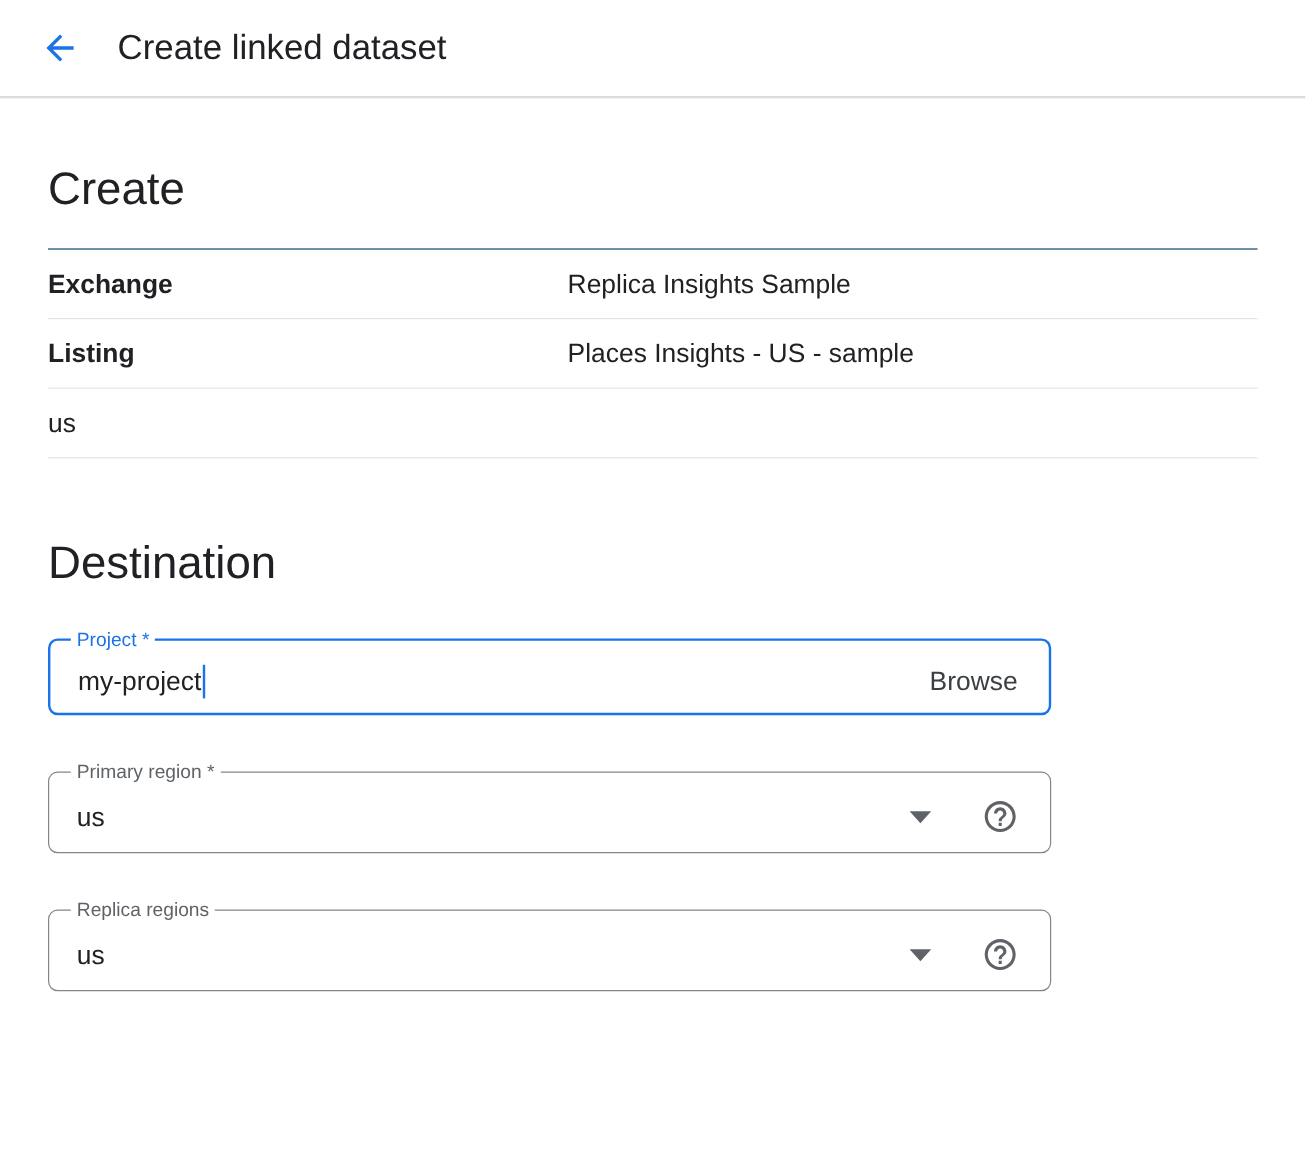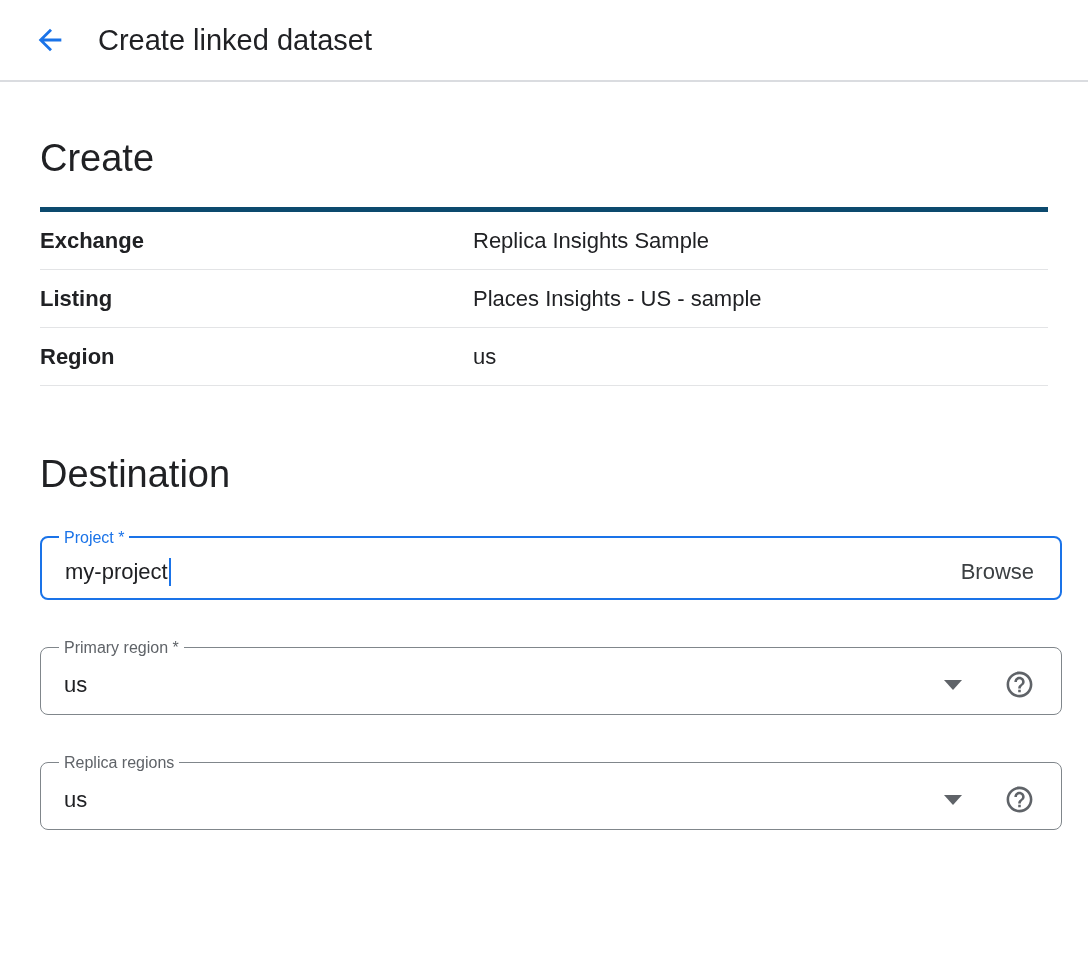--- a/index.html
+++ b/index.html
@@ -49,42 +49,42 @@
     color: #202124;
     line-height: 1.2;
   }
   .section-heading.source { margin-top: 54px; }
   .section-heading.destination { margin-top: 66px; }
 
   
   .source-table {
     width: 1008px;
     margin-top: 16px;
-    border-top: 5px solid #0c4a6e;
+    border-top: 1px solid #0c4a6e;
   }
   .source-row {
     display: flex;
     align-items: center;
     height: 57px;
     border-bottom: 1px solid #e3e4e6;
     font-size: 22px;
   }
   .source-row .row-label {
     width: 433px;
     flex: none;
     font-weight: bold;
     color: #202124;
   }
   .source-row .row-value { color: #202124; }
 
   
   .field {
     position: relative;
     box-sizing: border-box;
-    width: 1022px;
+    width: 836px;
     height: 68px;
     border: 1px solid #80868b;
     border-radius: 8px;
     display: flex;
     align-items: center;
     padding: 8px 26px 0 23px;
     background: #fff;
     cursor: text;
   }
   .field-label {
@@ -175,21 +175,20 @@
   <div class="source-table">
     <div class="source-row">
       <div class="row-label">Exchange</div>
       <div class="row-value">Replica Insights Sample</div>
     </div>
     <div class="source-row">
       <div class="row-label">Listing</div>
       <div class="row-value">Places Insights - US - sample</div>
     </div>
     <div class="source-row">
-      <div class="row-label">Region</div>
       <div class="row-value">us</div>
     </div>
   </div>
 
   <h1 class="section-heading destination">Destination</h1>
 
   <div class="field field--project">
     <span class="field-label">Project *</span>
     <span class="field-value">my-project</span>
       <span class="text-cursor"></span>

